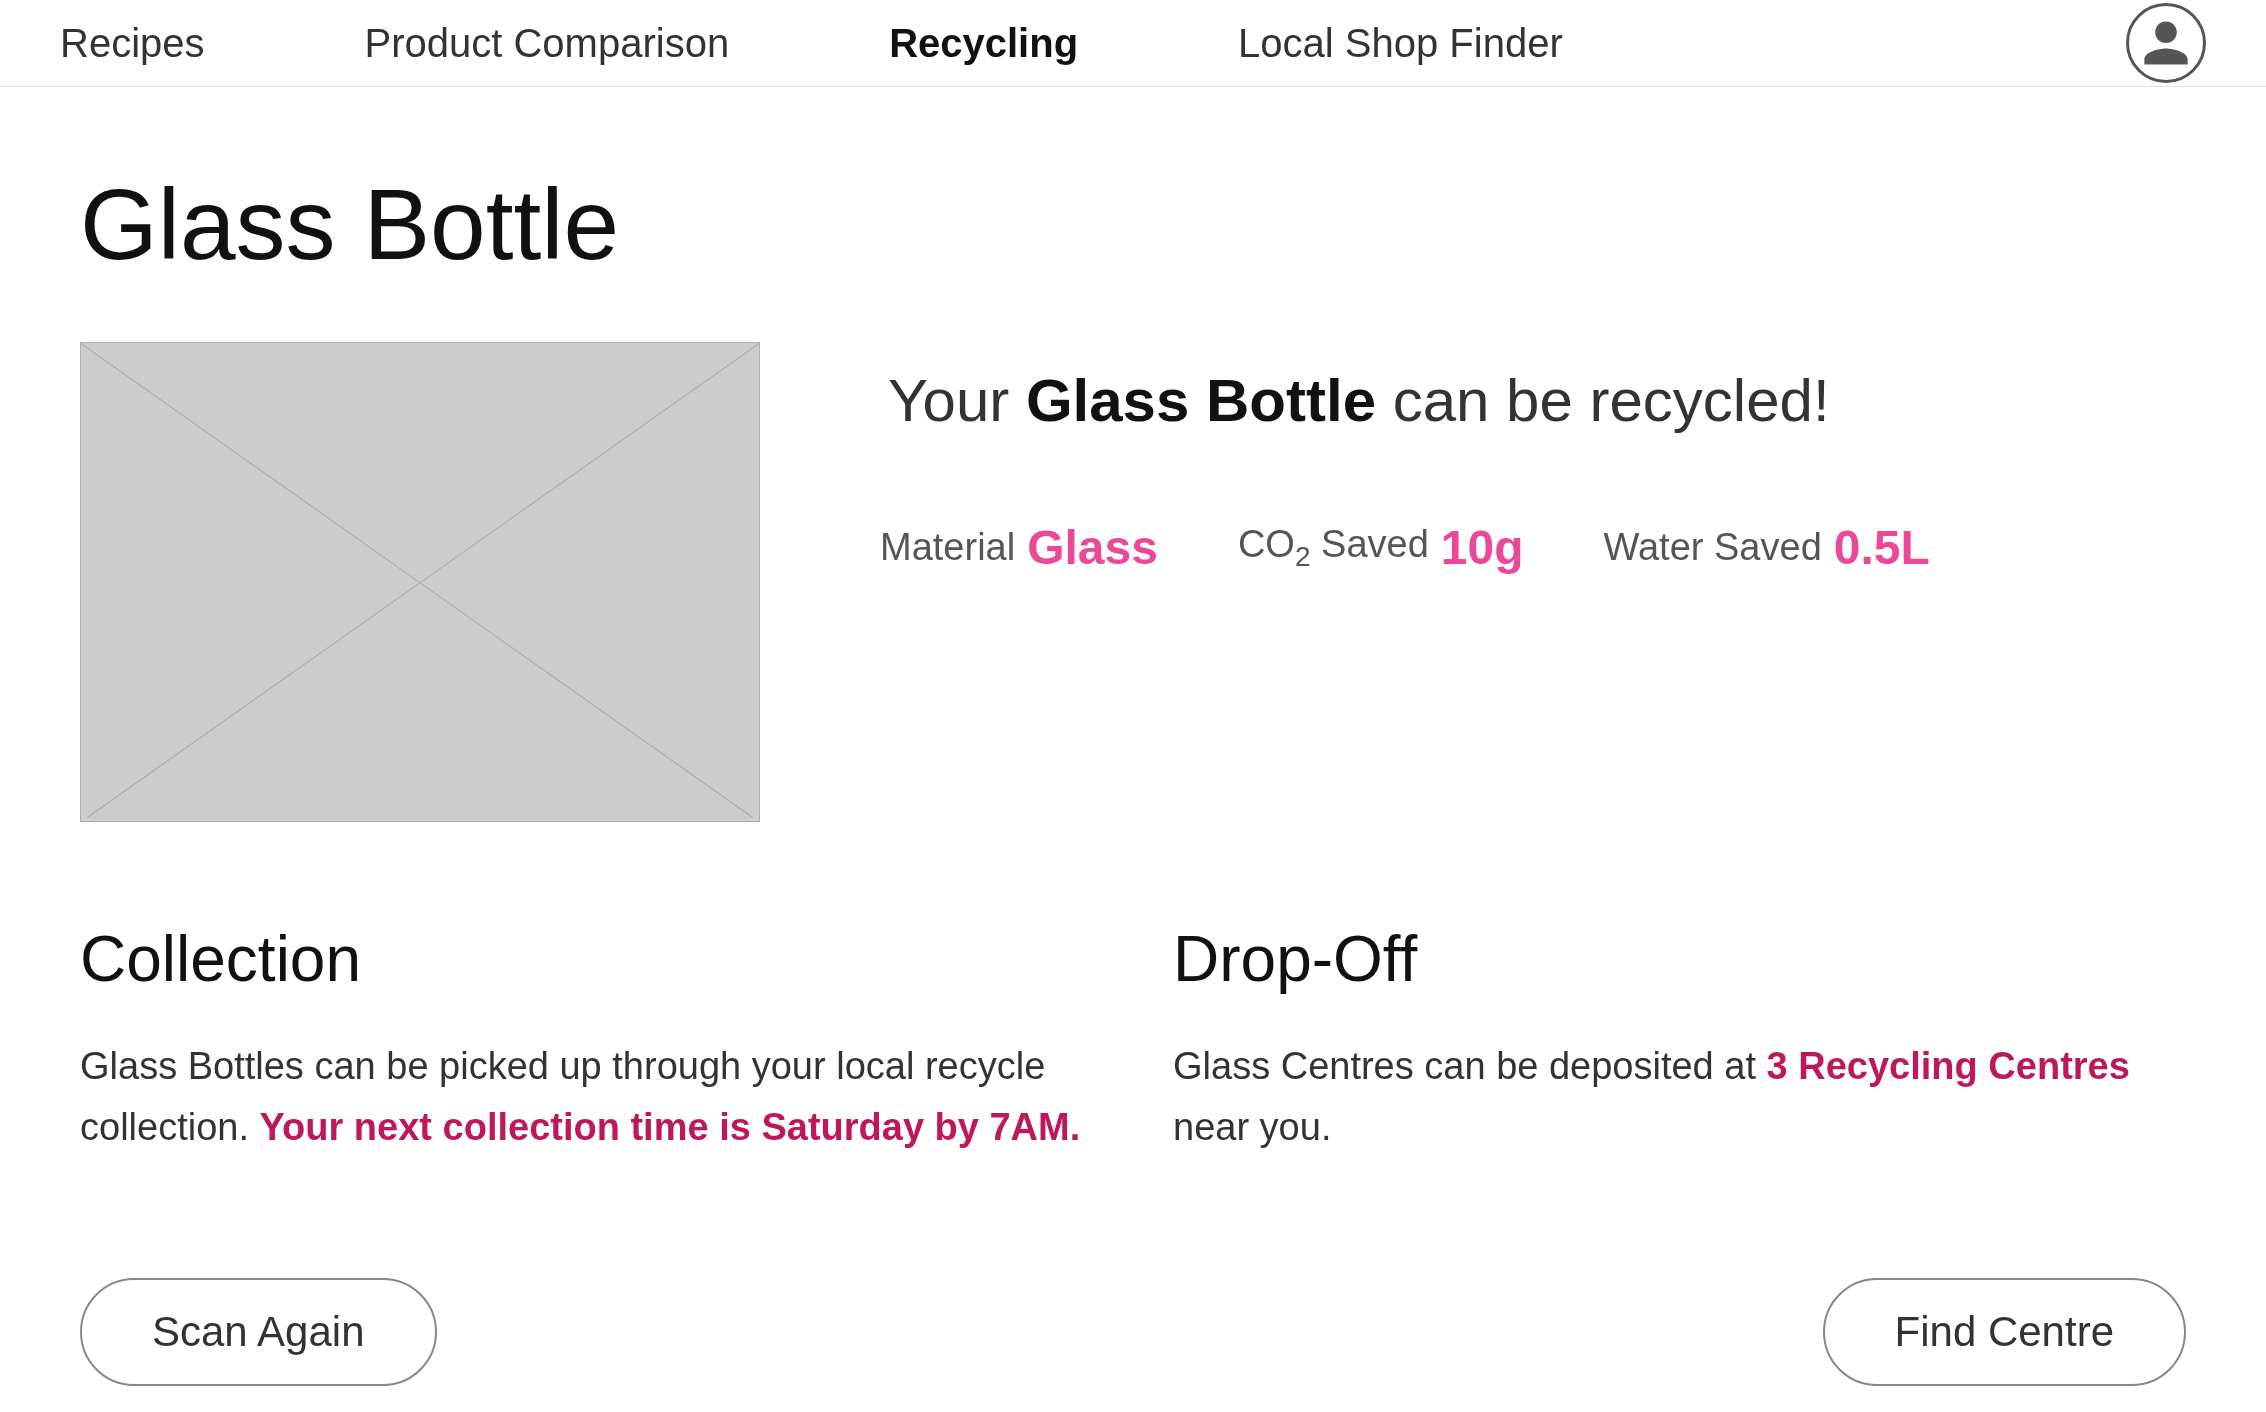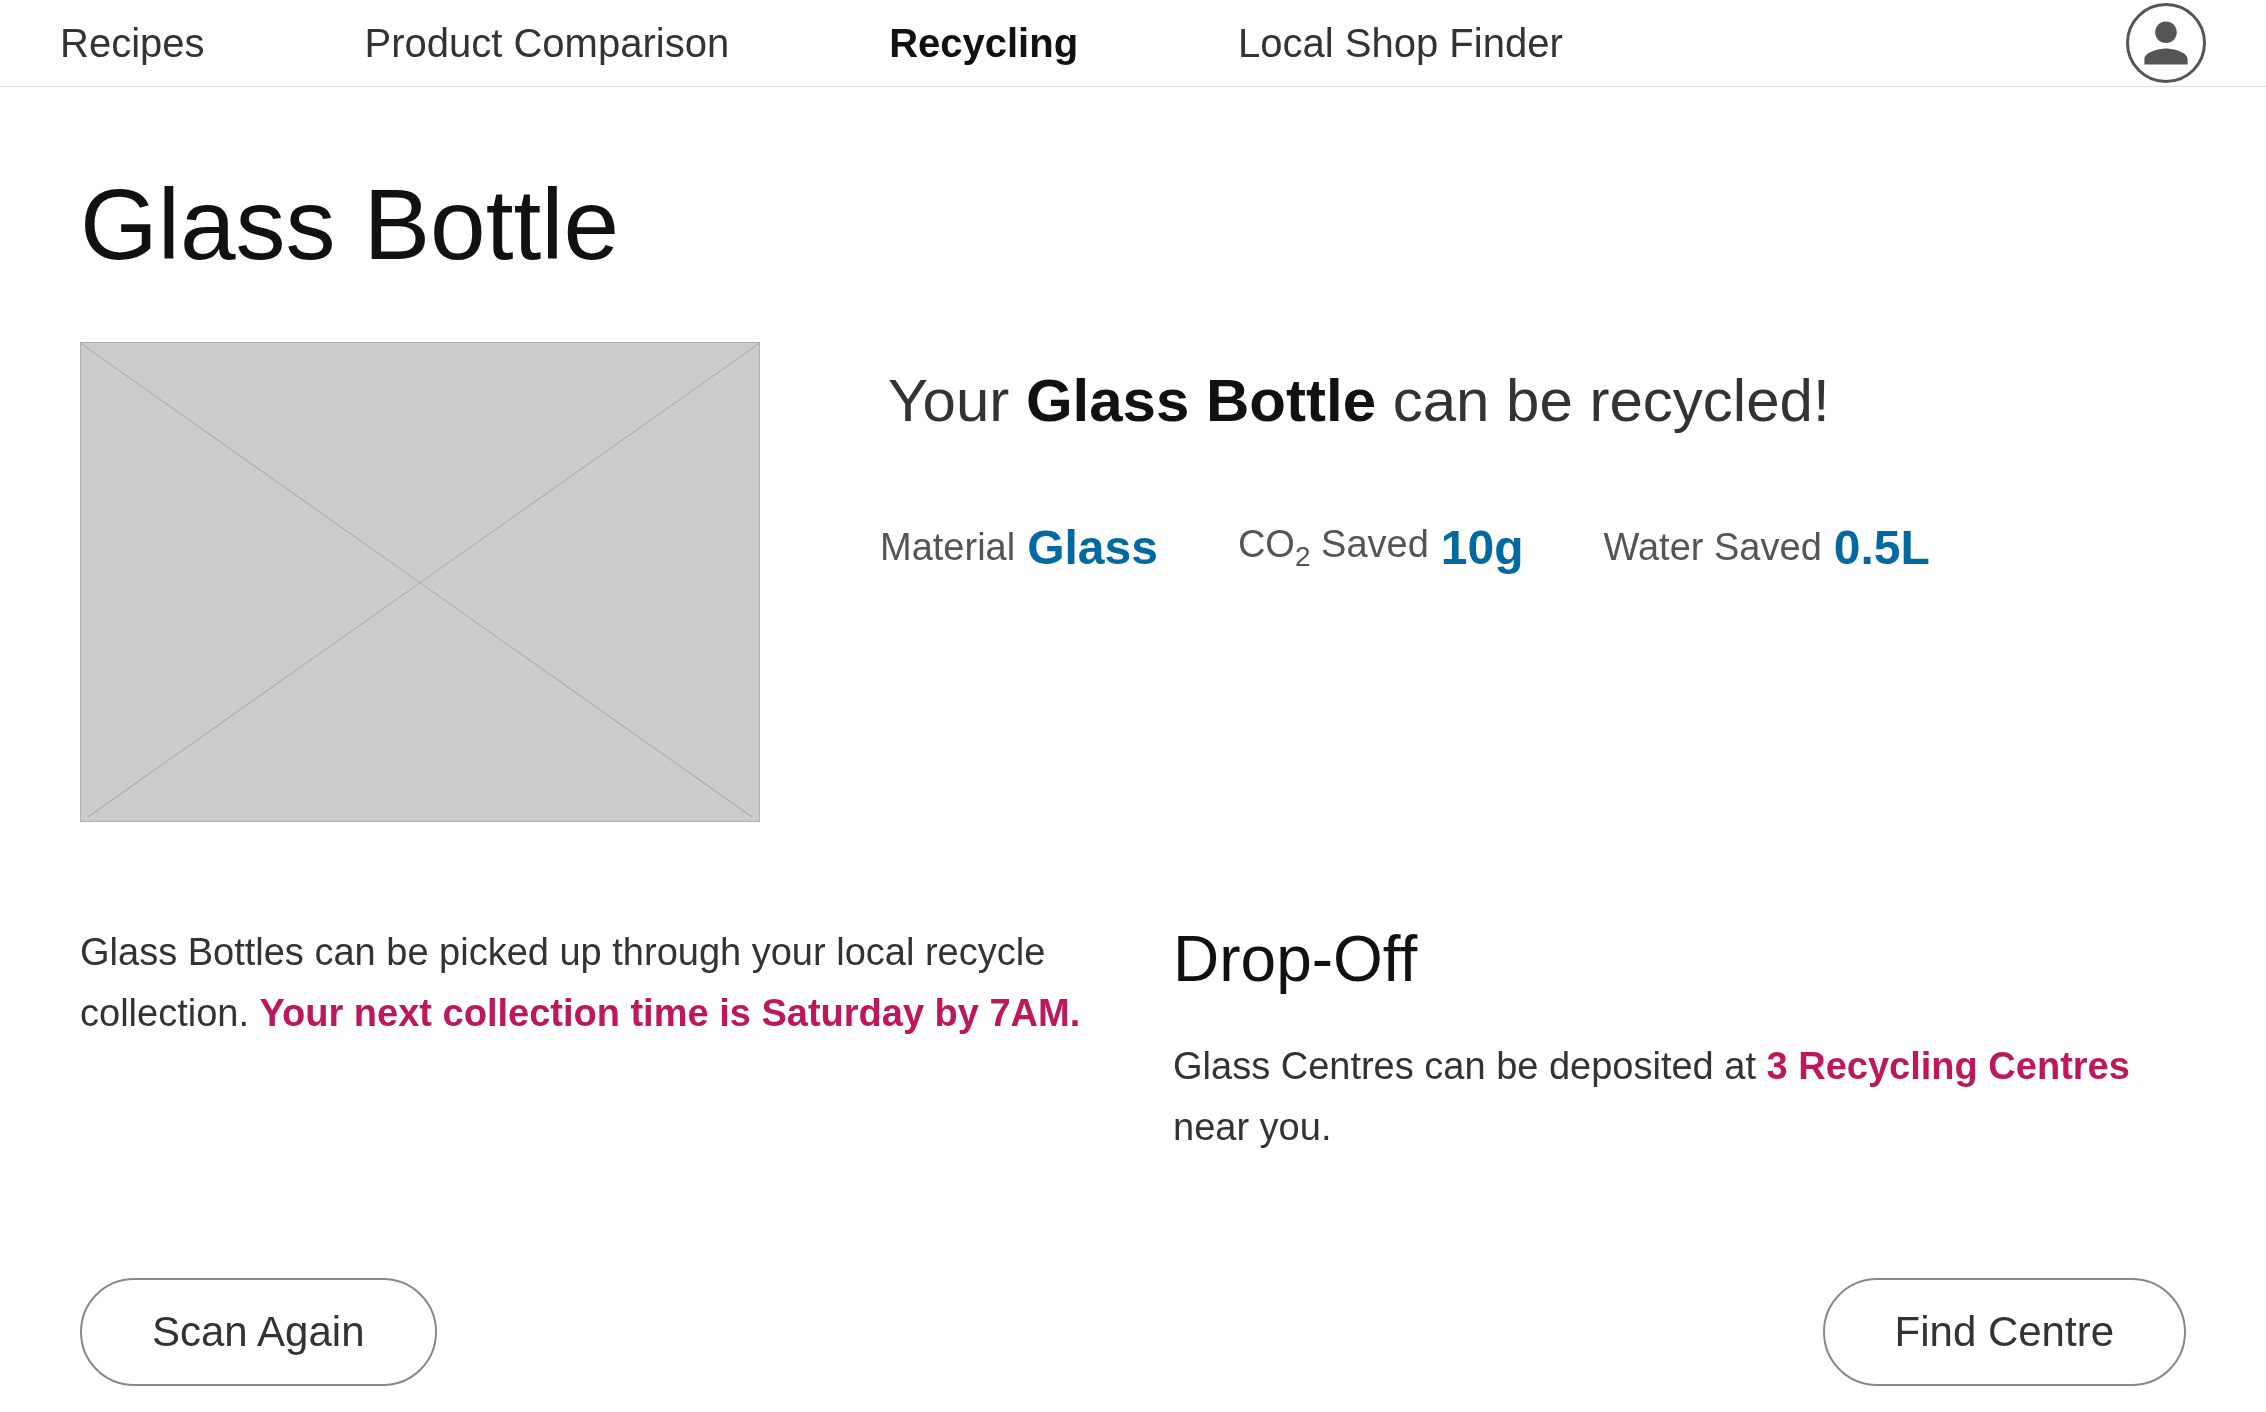--- a/index.html
+++ b/index.html
@@ -163,21 +163,21 @@
       white-space: nowrap;
     }
 
     .stat-label sub {
       font-size: 28px;
     }
 
     .stat-value {
       font-size: 48px;
       font-weight: 700;
-      color: #0369a1;
+      color: #ec4899;
     }
 
     
     .info-section {
       display: flex;
       gap: 80px;
       margin-bottom: 120px;
     }
 
     .info-block {
@@ -269,20 +269,21 @@
           <span class="stat-value">0.5L</span>
         </div>
 
       </div>
     </div>
   </div>
 
   <div class="info-section">
 
     <div class="info-block">
+      <h2 class="info-title">Collection</h2>
       <p class="info-text">
         <span>Glass Bottles can be picked up through your local recycle collection. </span><strong>Your next collection time is Saturday by 7AM.</strong>
       </p>
     </div>
 
     <div class="info-block">
       <h2 class="info-title">Drop-Off</h2>
       <p class="info-text">
         <span>Glass Centres can be deposited at </span><strong>3 Recycling Centres</strong><span> near you.</span>
       </p>

